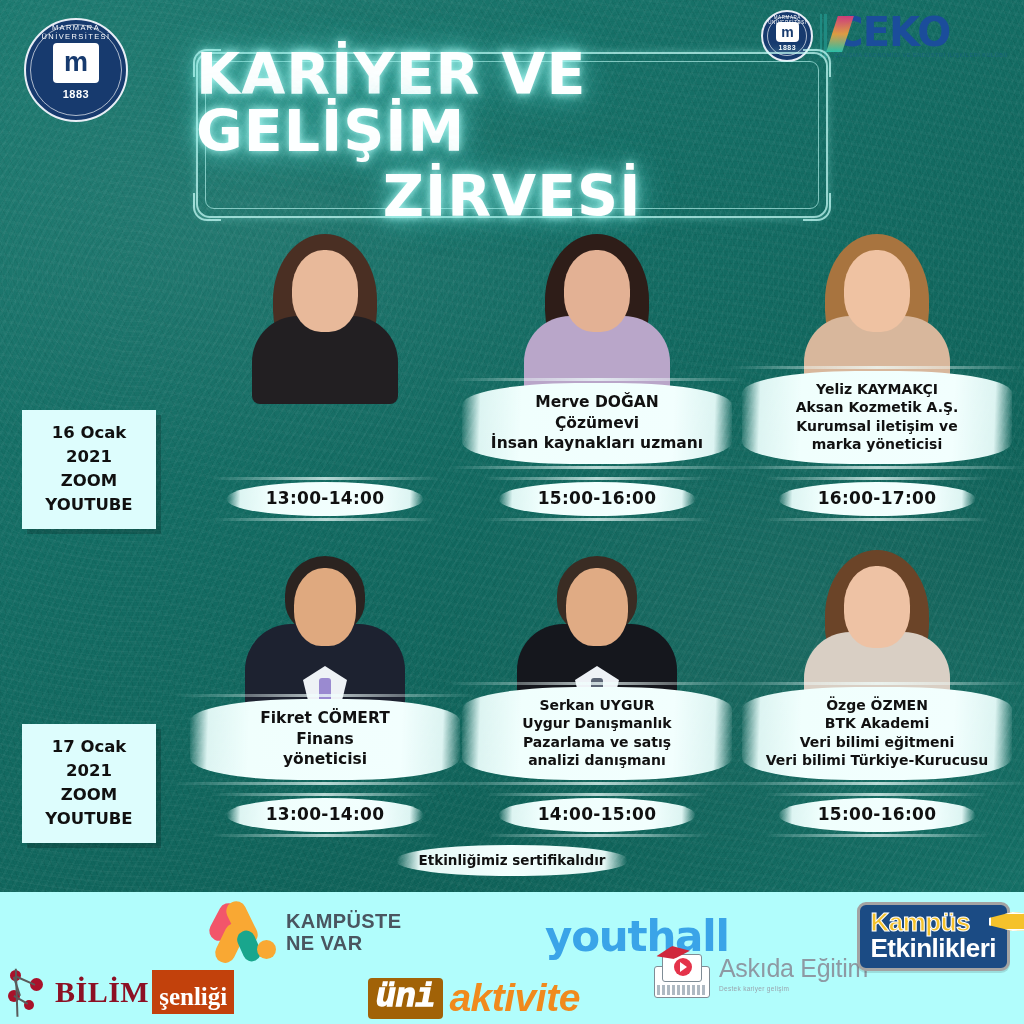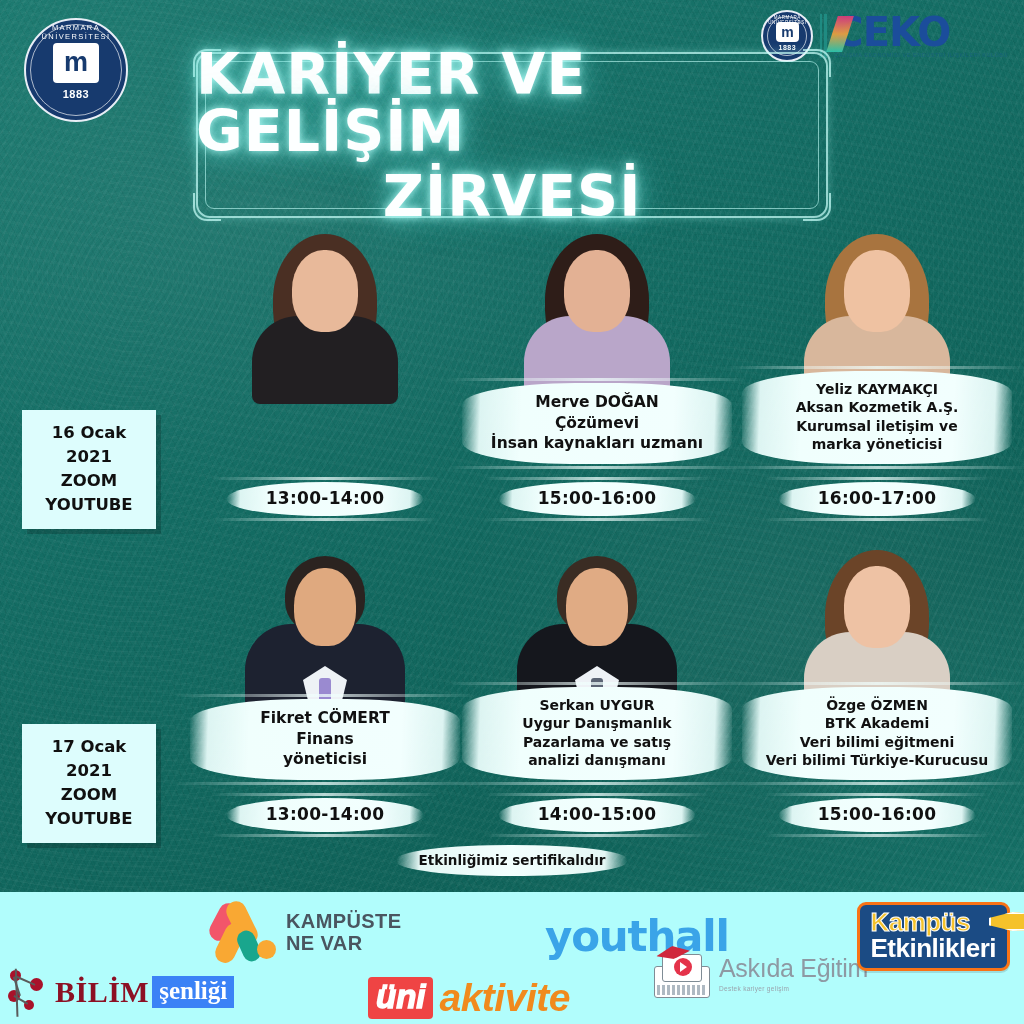--- a/index.html
+++ b/index.html
@@ -106,50 +106,50 @@
   
   #footer{position:absolute;left:0;bottom:0;width:1024px;height:132px;background:#b1fdfc;overflow:hidden;}
   .sponsor{position:absolute;display:flex;align-items:center;}
 
   #sp-bilim{left:6px;bottom:6px;}
   .bilim-mol{position:relative;width:46px;height:52px;margin-right:3px;}
   .bilim-mol i{position:absolute;background:#a8122a;border-radius:50%;display:block;}
   .bilim-mol u{position:absolute;background:#5a5a5a;height:1.6px;display:block;transform-origin:left center;}
   .bilim-txt{display:flex;align-items:center;}
   .bilim-a{font-family:"Liberation Serif",serif;font-size:30px;font-weight:700;color:#8c1024;letter-spacing:.5px;}
-  .bilim-b{font-family:"Liberation Serif",serif;font-size:25px;font-weight:700;color:#fff;background:#3b82f6;padding:1px 7px 3px;margin-left:3px;}
+  .bilim-b{font-family:"Liberation Serif",serif;font-size:25px;font-weight:700;color:#fff;background:#c2410c;padding:13px 7px 3px;margin-left:3px;}
 
   #sp-knv{left:212px;top:8px;}
   .knv-mark{position:relative;width:64px;height:64px;margin-right:10px;}
   .knv-mark span{position:absolute;display:block;border-radius:13px;}
   .knv-txt{font-size:20px;font-weight:800;color:#4a5560;line-height:1.12;letter-spacing:.4px;}
 
   #sp-uni{left:368px;bottom:4px;}
-  .uni-badge{background:#ef4444;color:#fff;font-style:italic;font-weight:800;font-size:33px;
-    padding:1px 8px 3px;border-radius:4px;-webkit-text-stroke:1.4px #fff;}
+  .uni-badge{background:#a16207;color:#fff;font-style:italic;font-weight:800;font-size:33px;
+    padding:1px 8px 3px;border-radius:4px;font-family:Liberation Mono, monospace;-webkit-text-stroke:1.4px #fff;}
   .uni-akt{font-style:italic;font-weight:800;font-size:39px;color:#f08a1d;margin-left:6px;letter-spacing:-.5px;}
 
   #sp-youthall{left:545px;top:20px;font-size:42px;font-weight:700;color:#3aa4e8;letter-spacing:-1.2px;
     font-family:"DejaVu Sans",sans-serif;}
 
   #sp-askida{left:650px;bottom:24px;}
   .ask-ic{position:relative;width:62px;height:54px;margin-right:7px;}
   .ask-lap{position:absolute;left:4px;bottom:2px;width:54px;height:30px;background:#fff;border:1.6px solid #7f8c95;border-radius:3px;}
   .ask-kb{position:absolute;left:2px;bottom:2px;right:2px;height:10px;background:repeating-linear-gradient(90deg,#aeb9c2 0 3px,#fff 3px 5px);}
   .ask-scr{position:absolute;left:12px;bottom:18px;width:38px;height:26px;background:#fff;border:1.6px solid #7f8c95;border-radius:3px;}
   .ask-play{position:absolute;left:24px;bottom:24px;width:18px;height:18px;border-radius:50%;background:#e4334a;}
   .ask-play::after{content:"";position:absolute;left:6px;top:4px;border-left:7px solid #fff;border-top:5px solid transparent;border-bottom:5px solid transparent;}
   .ask-cap{position:absolute;left:6px;top:0;width:34px;height:13px;background:#d0273c;
     clip-path:polygon(0 58%,50% 0,100% 58%,50% 100%);transform:rotate(-9deg);}
   .ask-txt{display:flex;flex-direction:column;}
   .ask-t1{font-size:25px;color:#8e99a3;letter-spacing:-.3px;}
   .ask-t2{font-size:6.5px;color:#9aa4ad;letter-spacing:.3px;margin-top:2px;}
 
   #sp-kampus{right:14px;top:10px;}
-  .kmp-box{position:relative;background:#1b4b84;border:3px solid #f97316;border-radius:9px;padding:5px 11px 7px;
+  .kmp-box{position:relative;background:#1b4b84;border:3px solid #a3a3a3;border-radius:9px;padding:5px 11px 7px;
     box-shadow:0 2px 0 rgba(0,0,0,.12);}
   .kmp-1{font-size:26px;font-weight:800;color:#f5c22b;line-height:.98;letter-spacing:-.5px;-webkit-text-stroke:1px #fff;}
   .kmp-2{font-size:26px;font-weight:800;color:#fff;line-height:1;letter-spacing:-.5px;}
   .kmp-horn{position:absolute;right:-34px;top:-2px;width:52px;height:34px;}
   .kmp-horn::before{content:"";position:absolute;left:0;top:9px;width:34px;height:15px;background:#f5c22b;
     border:2px solid #fff;clip-path:polygon(0 32%,62% 0,100% 8%,100% 96%,62% 100%,0 70%);}
   .kmp-horn::after{content:"";position:absolute;right:2px;top:2px;width:13px;height:28px;
     background:repeating-linear-gradient(120deg,#f5c22b 0 4px,#fff 4px 6px);border-radius:3px;}
 </style>
 </head>

